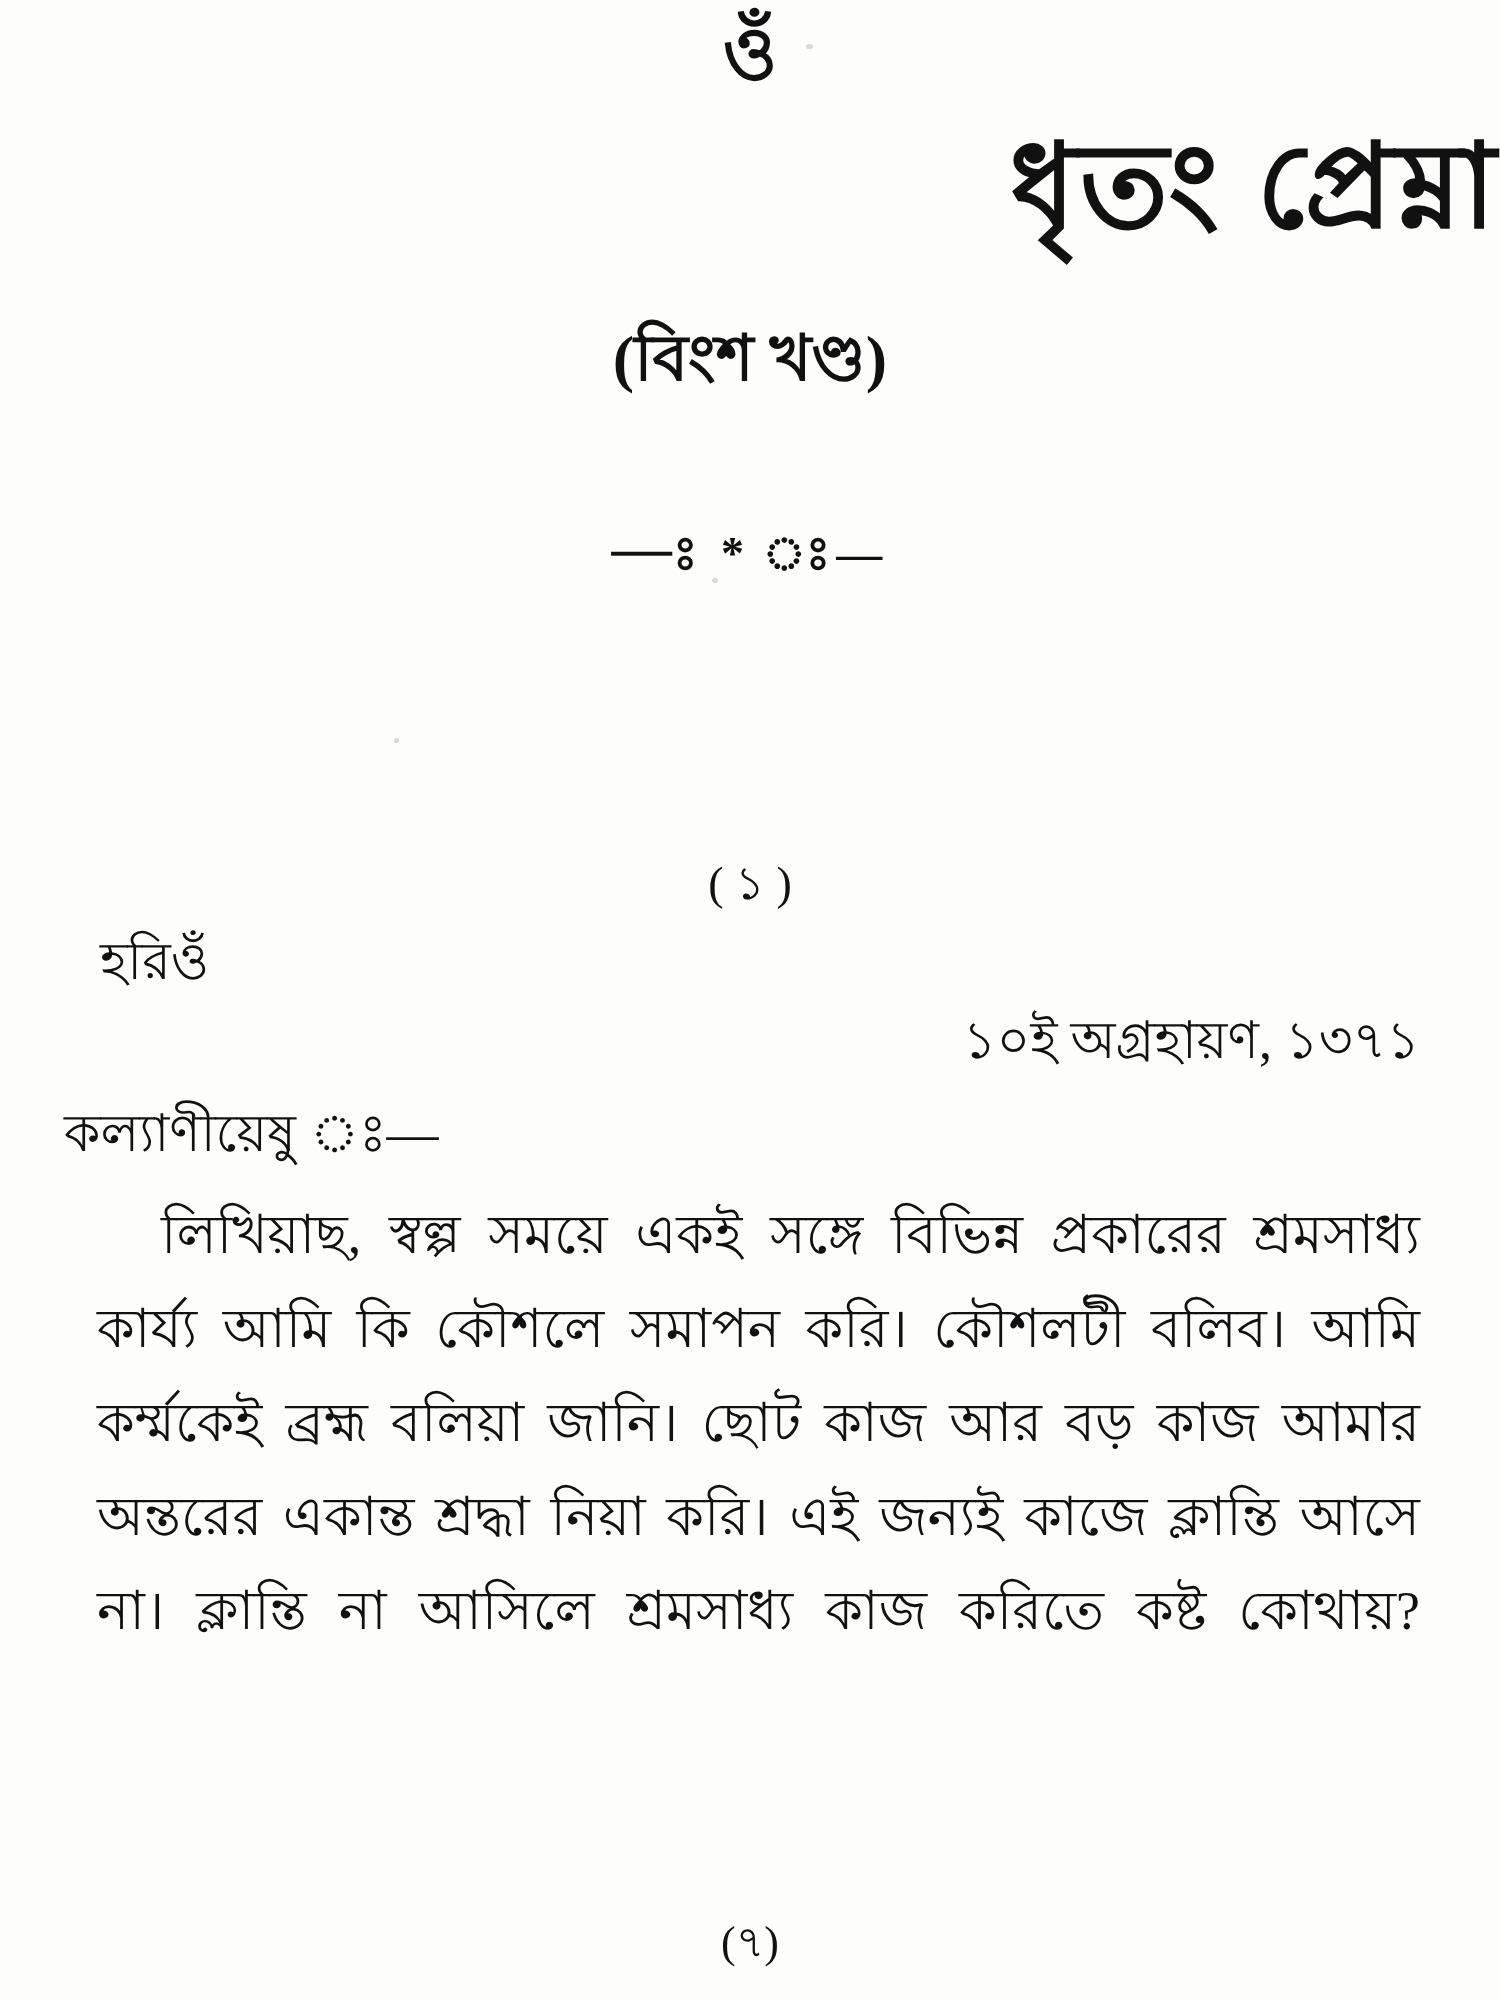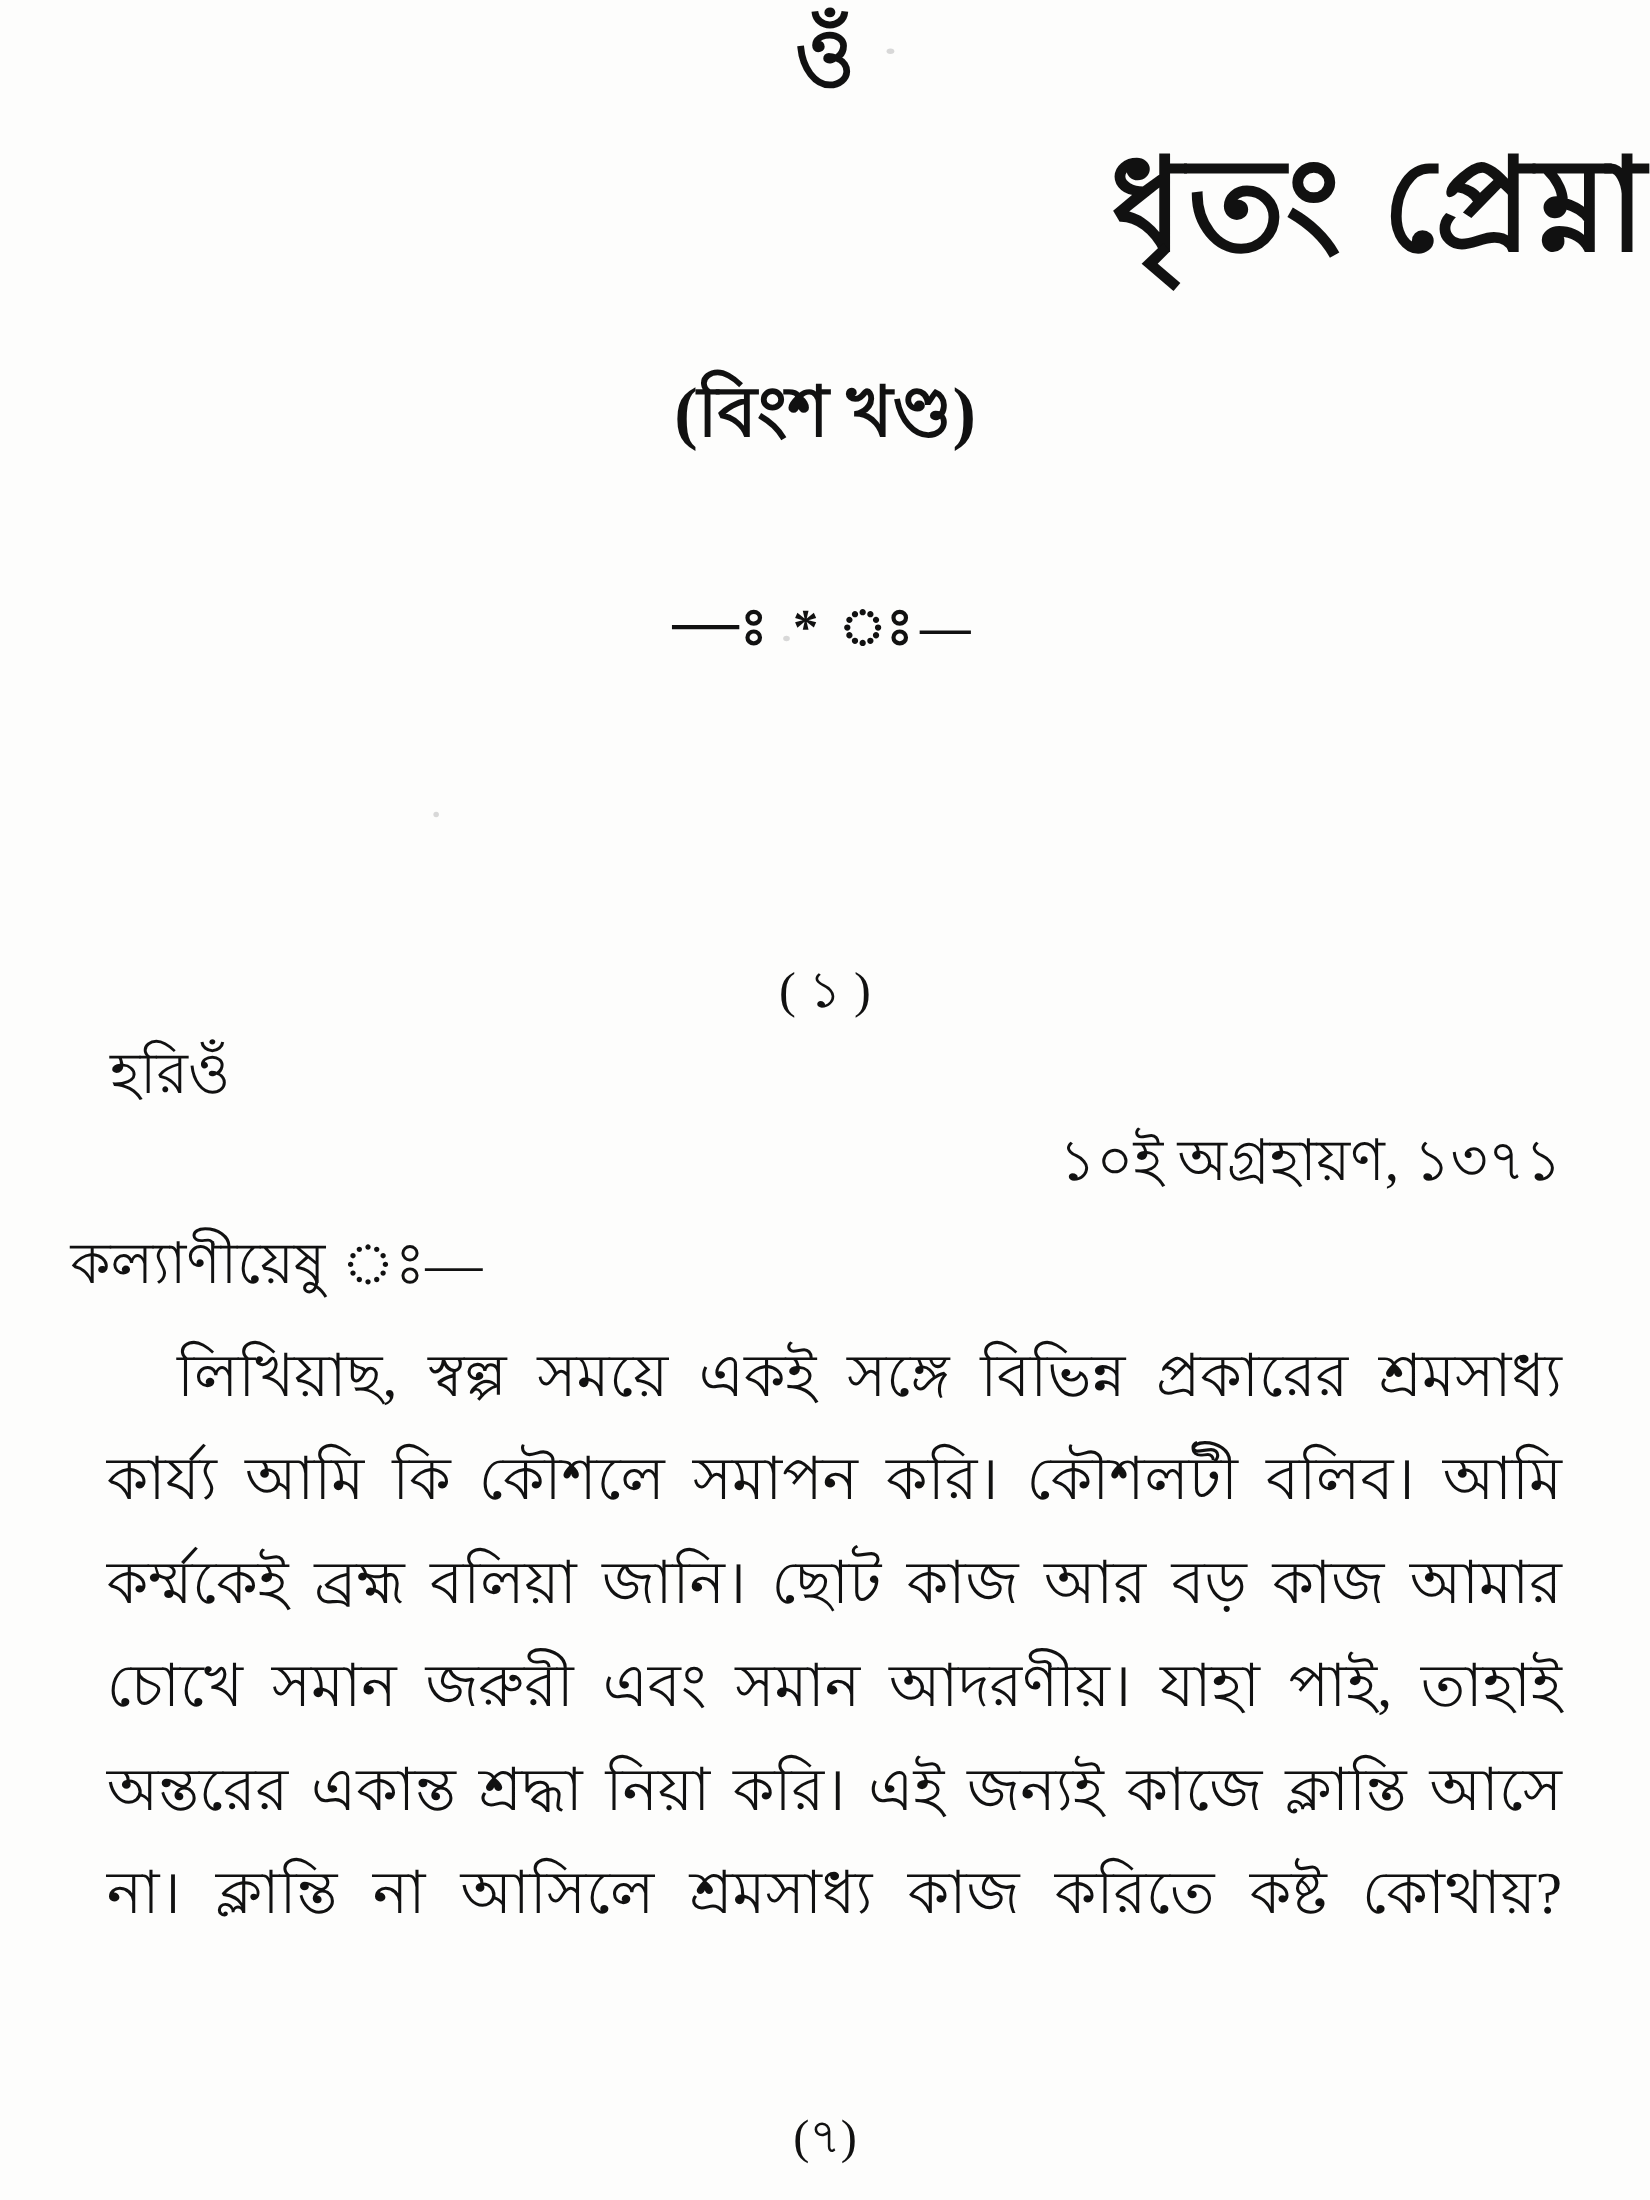--- a/index.html
+++ b/index.html
@@ -25,21 +25,21 @@
   .title{
     text-align:right;
     margin-top:22px;
     font-size:118px;
     line-height:1.2;
     font-weight:bold;
     letter-spacing:4px;
   }
   .subtitle{
     text-align:center;
-    margin-top:78px;
+    margin-top:62px;
     font-size:64px;
     font-weight:bold;
     line-height:1.2;
   }
   .divider{
     text-align:center;
     margin-top:120px;
     font-size:46px;
     font-weight:bold;
     letter-spacing:6px;
@@ -135,20 +135,19 @@
 
   <div class="date-row">১০ই অগ্রহায়ণ, ১৩৭১</div>
 
   <div class="greeting">কল্যাণীয়েষু ঃ—</div>
 
 
   <div class="body-block">
     <div class="body-line first">লিখিয়াছ, স্বল্প সময়ে একই সঙ্গে বিভিন্ন প্রকারের শ্রমসাধ্য</div>
     <div class="body-line">কার্য্য আমি কি কৌশলে সমাপন করি। কৌশলটী বলিব। আমি</div>
     <div class="body-line">কর্ম্মকেই ব্রহ্ম বলিয়া জানি। ছোট কাজ আর বড় কাজ আমার</div>
-    <div class="body-line">চোখে সমান জরুরী এবং সমান আদরণীয়। যাহা পাই, তাহাই</div>
     <div class="body-line">অন্তরের একান্ত শ্রদ্ধা নিয়া করি। এই জন্যই কাজে ক্লান্তি আসে</div>
     <div class="body-line">না। ক্লান্তি না আসিলে শ্রমসাধ্য কাজ করিতে কষ্ট কোথায়?</div>
   </div>
 
   <div class="page-number">(৭)</div>
 
 </div>
 
 </body></html>

